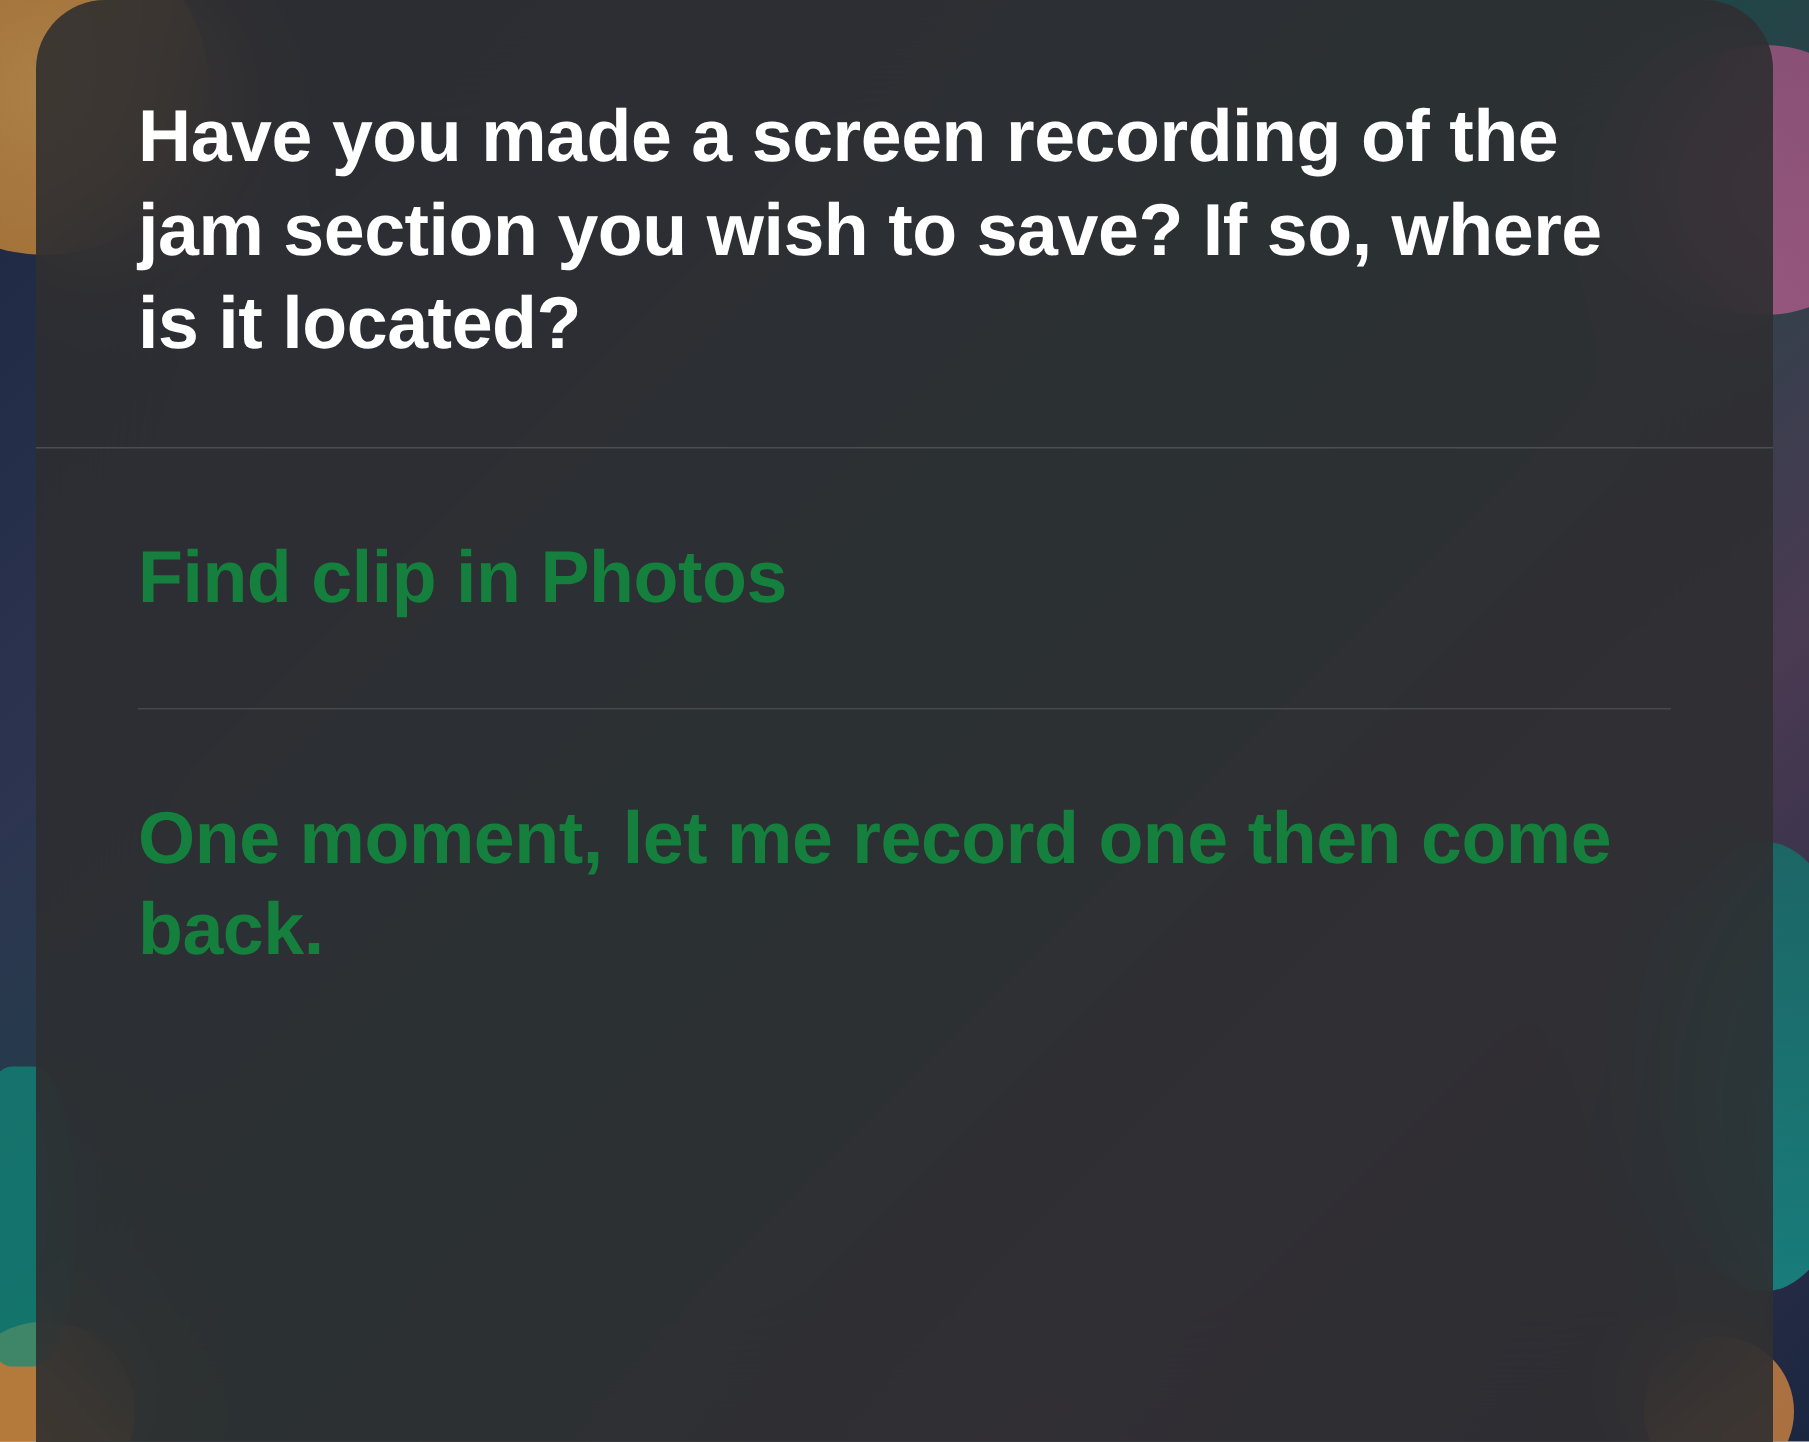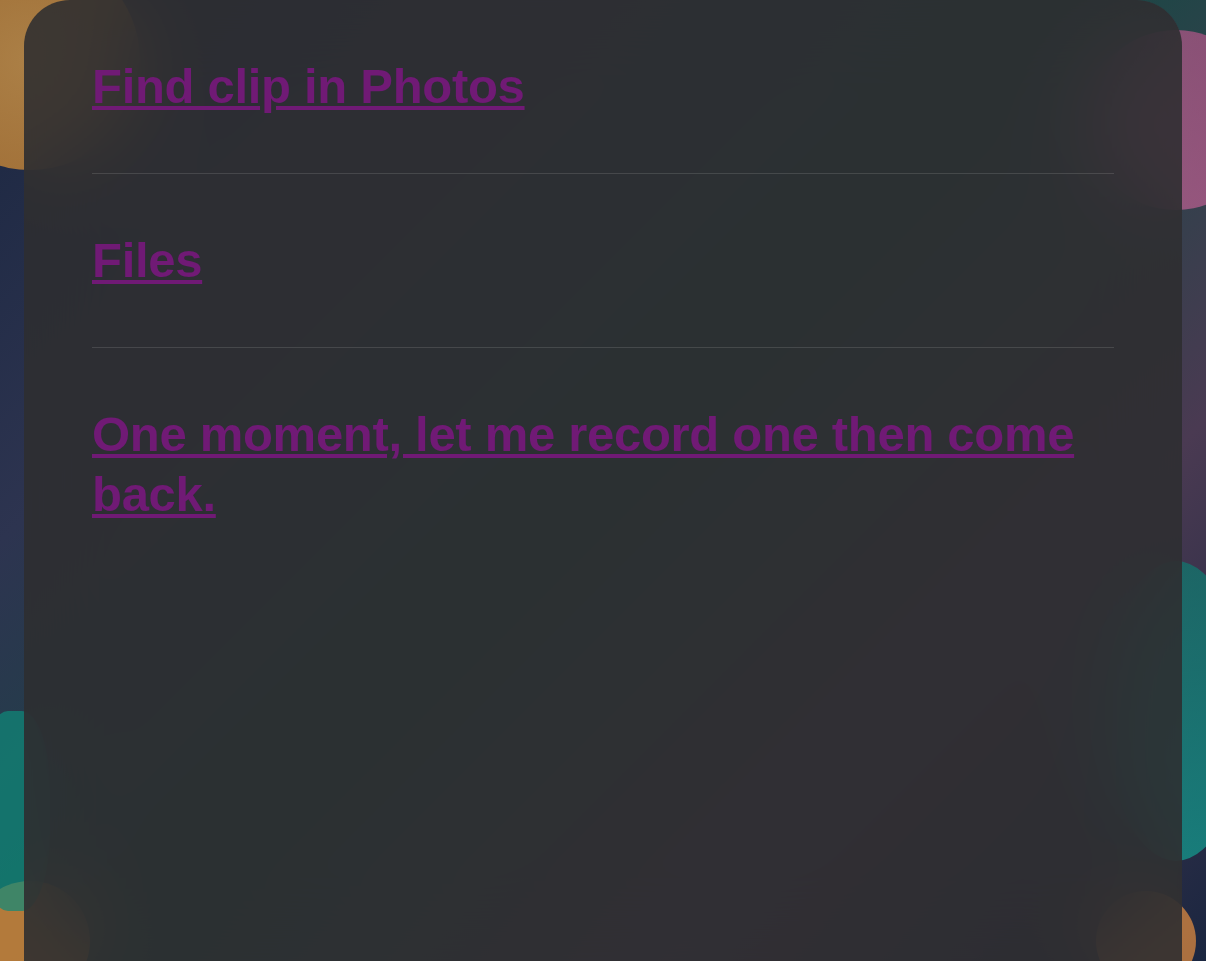--- a/index.html
+++ b/index.html
@@ -117,43 +117,42 @@
       padding: 56px 0;
       border-bottom: 1px solid rgba(255, 255, 255, 0.12);
       cursor: pointer;
     }
     
     .option-item:last-child {
       border-bottom: none;
     }
     
     .option-label {
-      color: #701a75;
+      color: #15803d;
       font-size: 49px;
       font-weight: 600;
       line-height: 1.24;
       letter-spacing: -0.3px;
-      text-decoration: underline;
     }
   </style>
 </head>
 <body>
 
 <div class="bg-shape-1"></div>
 <div class="bg-shape-2"></div>
 <div class="bg-shape-3"></div>
 <div class="bg-shape-4"></div>
 <div class="bg-shape-5"></div>
 <div class="bg-shape-6"></div>
 
 <div class="sheet">
+  <div class="prompt-section">
+    <div class="prompt-text">Have you made a screen recording of the jam section you wish to save? If so, where is it located?</div>
+  </div>
   <div class="options-list">
     <div class="option-item">
       <div class="option-label">Find clip in Photos</div>
-    </div>
-    <div class="option-item">
-      <div class="option-label">Files</div>
     </div>
     <div class="option-item">
       <div class="option-label">One moment, let me record one then come back.</div>
     </div>
   </div>
 </div>
 
 </body></html>

